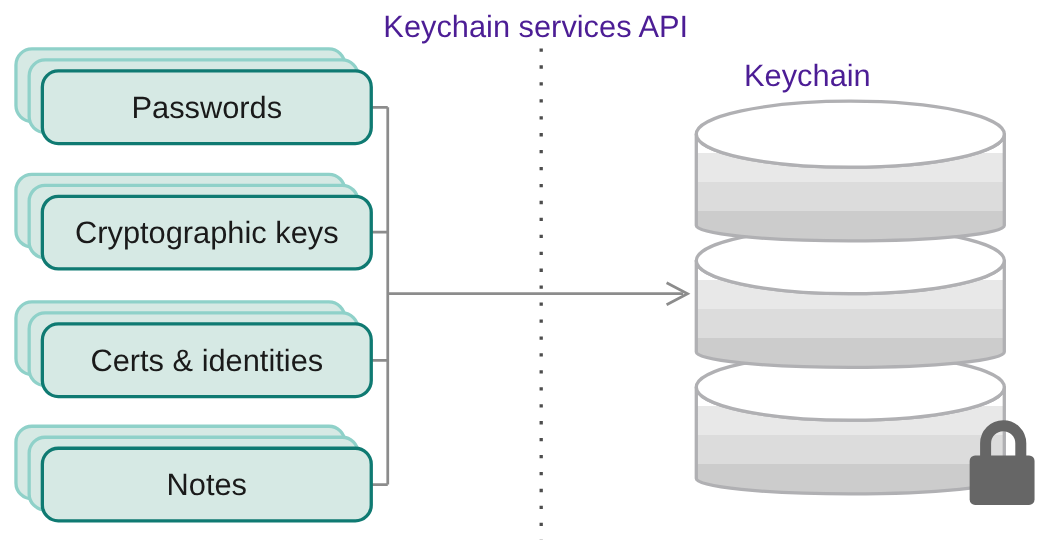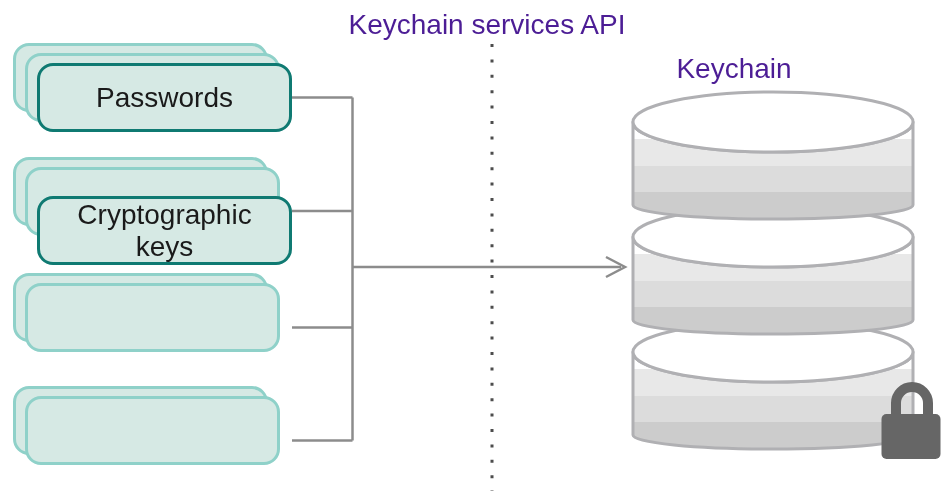--- a/index.html
+++ b/index.html
@@ -14,21 +14,21 @@
   .label{
     position:absolute;
     color:#4c1d95;
     font-size:28px;
     text-align:center;
     line-height:33px;
     white-space:nowrap;
   }
   .card{
     position:absolute;
-    width:255px;height:69px;
+    width:302px;height:69px;
     border-radius:16px;
     background:#d6e9e4;
     border:3px solid #8fd1c9;
     box-sizing:border-box;
   }
   .card.front{
     border-color:#0f7a72;
     display:flex;align-items:center;justify-content:center;
     text-align:center;
     color:#1a1a1a;
@@ -99,23 +99,29 @@
   <div class="label" style="left:634px;top:52px;width:200px;">Keychain</div>
 
   <div class="card" style="left:13px;top:43px;"></div>
   <div class="card" style="left:25px;top:53px;"></div>
   <div class="card front" style="left:37px;top:63px;">
     <span class="card-label">Passwords</span>
   </div>
 
   <div class="card" style="left:13px;top:157px;"></div>
   <div class="card" style="left:25px;top:167px;"></div>
-  <div class="card front" style="left:37px;top:177px;margin-top:19px;">
+  <div class="card front" style="left:37px;top:177px;">
     <span class="card-label">Cryptographic keys</span>
   </div>
 
   <div class="card" style="left:13px;top:273px;"></div>
   <div class="card" style="left:25px;top:283px;"></div>
+  <div class="card front" style="left:37px;top:293px;">
+    <span class="card-label">Certs &amp; identities</span>
+  </div>
 
   <div class="card" style="left:13px;top:386px;"></div>
   <div class="card" style="left:25px;top:396px;"></div>
+  <div class="card front" style="left:37px;top:406px;">
+    <span class="card-label">Notes</span>
+  </div>
 
 </div>
 
 </body></html>

